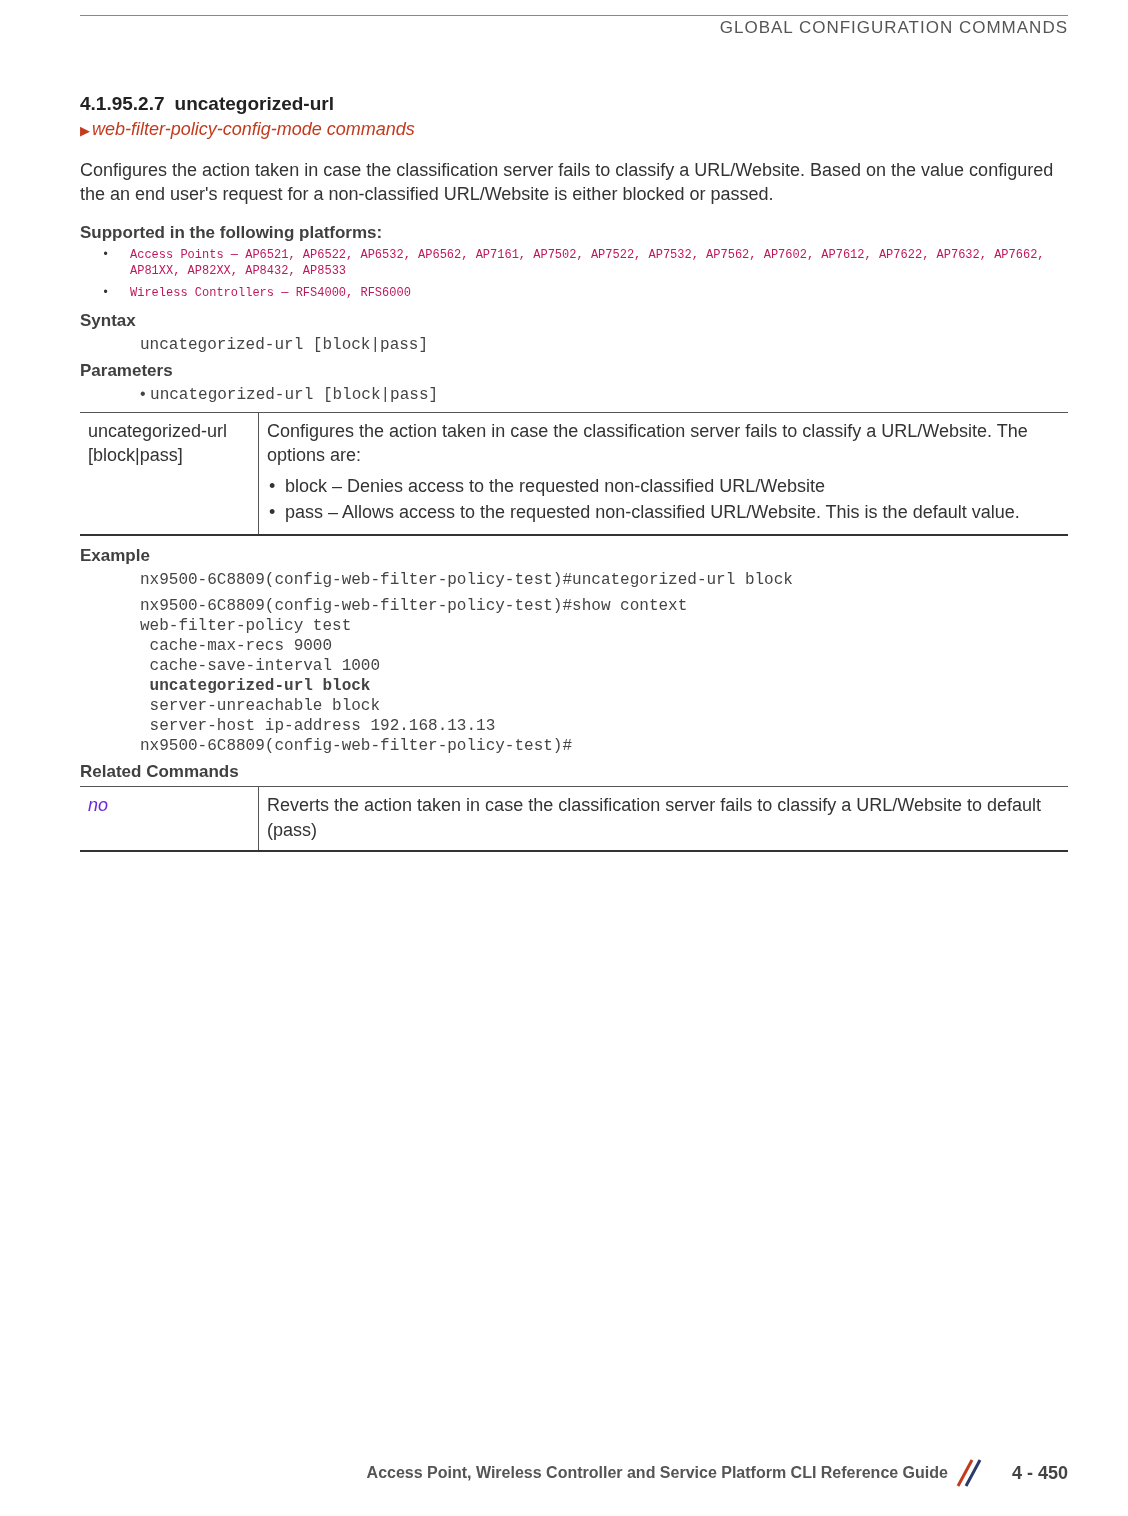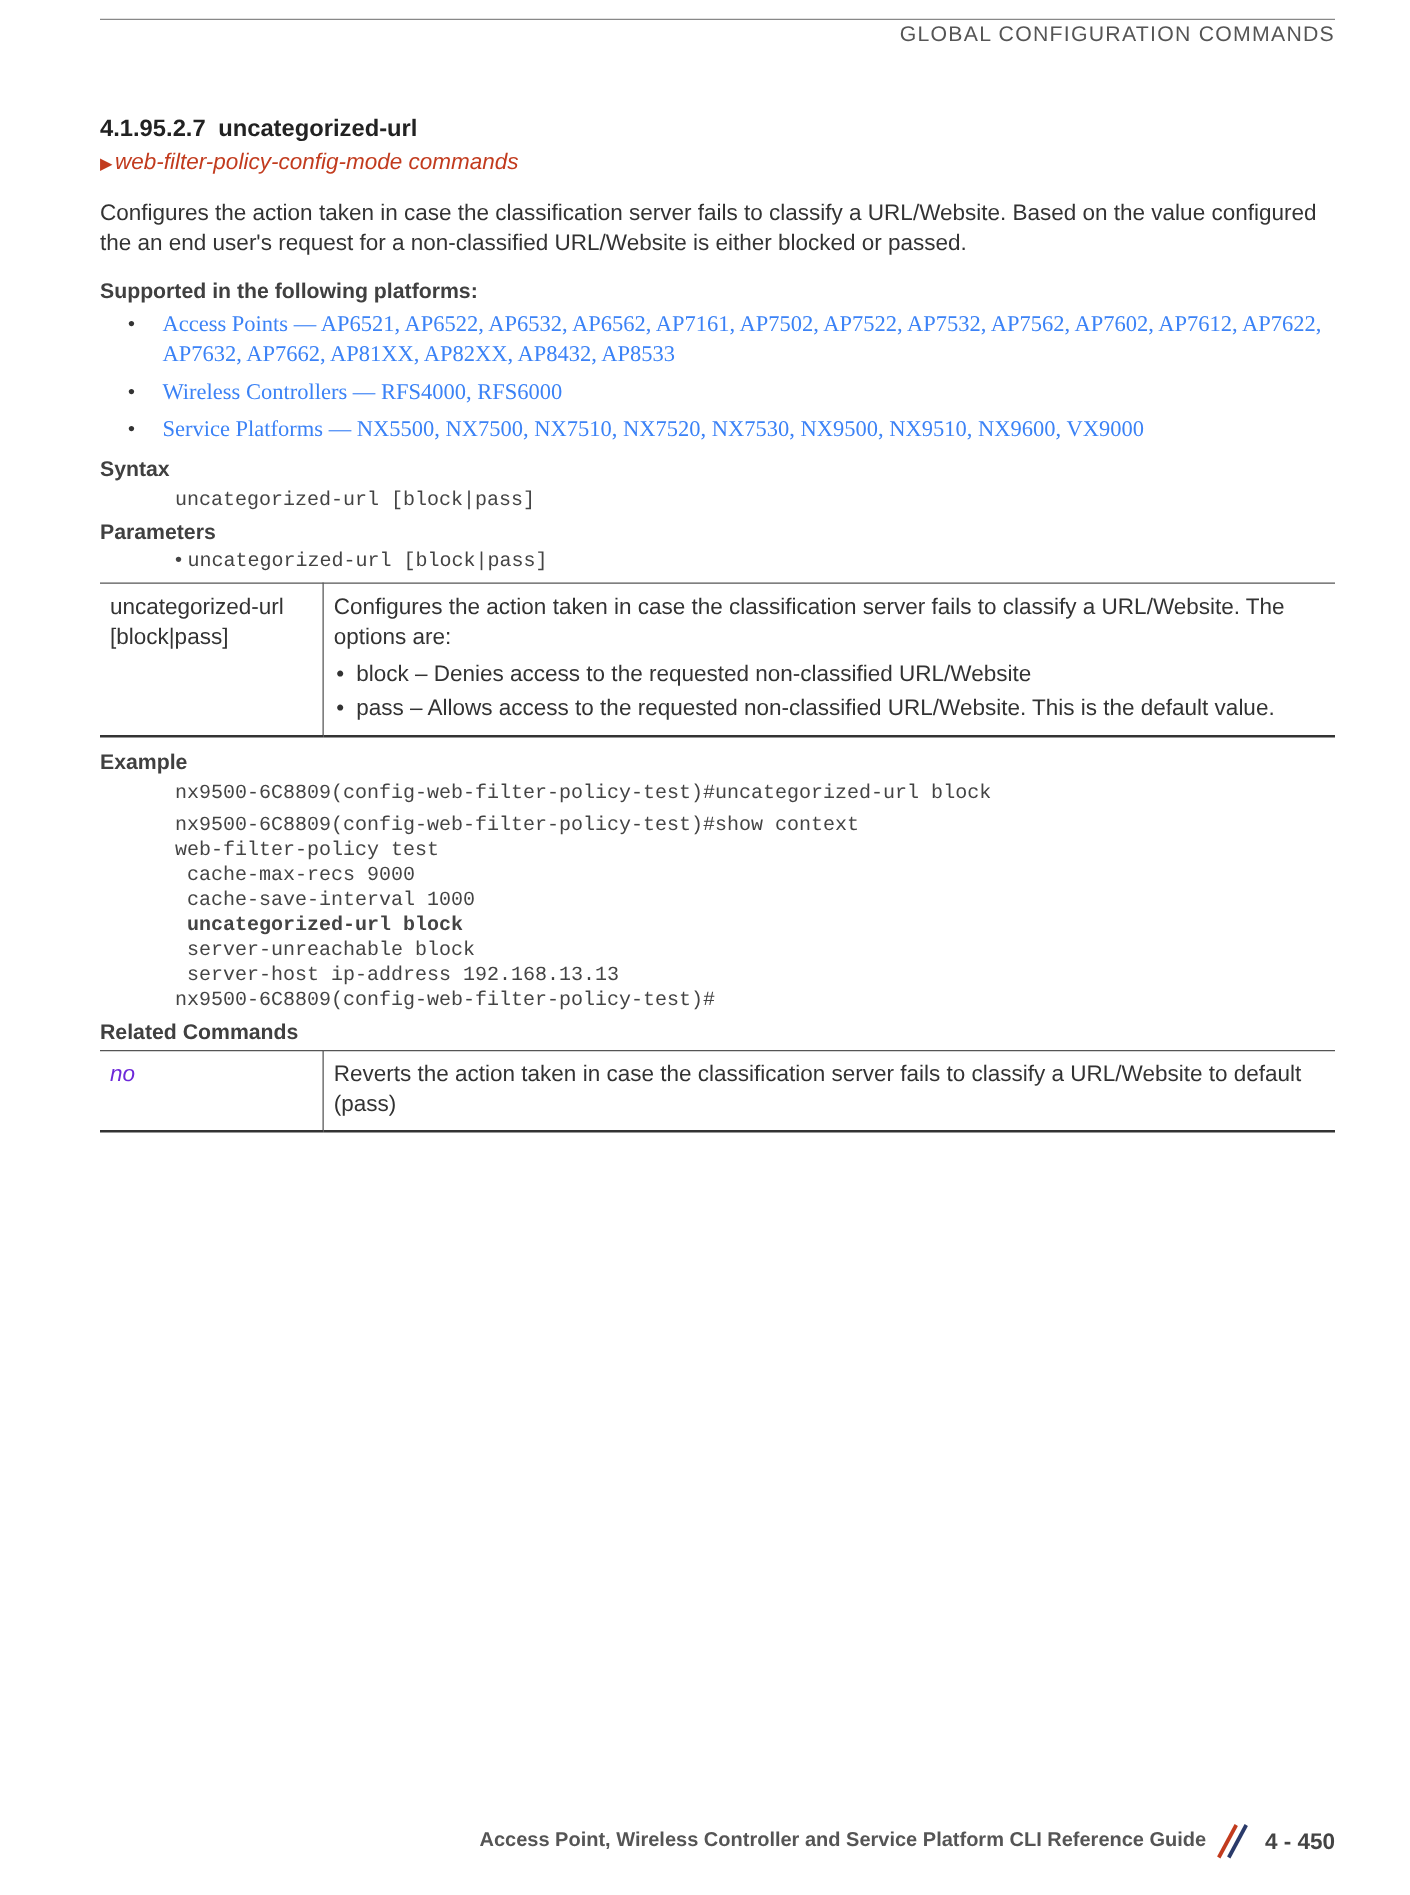--- a/index.html
+++ b/index.html
@@ -73,25 +73,25 @@
     font-family: "Arial Narrow", Arial, sans-serif;
     font-stretch: condensed;
   }
   ul.platforms {
     list-style: none;
     margin: 2px 0 10px 0;
     padding: 0 0 0 50px;
   }
   ul.platforms li {
     position: relative;
-    font-size: 18px;
+    font-size: 12px;
     line-height: 1.35;
     margin-bottom: 6px;
-    color: #3b82f6;
-    font-family: Liberation Serif, serif;
+    color: #be185d;
+    font-family: Liberation Mono, monospace;
     font-stretch: condensed;
   }
   ul.platforms li::before {
     content: "•";
     position: absolute;
     left: -28px;
     top: 0;
     color: #333;
   }
   .mono {
@@ -184,21 +184,21 @@
   }
   .footer-left {
     font-size: 16px;
     color: #555;
     font-family: "Arial Narrow", Arial, sans-serif;
     font-stretch: condensed;
   }
   .footer-right {
     display: flex;
     align-items: center;
-    gap: 13px;
+    gap: 30px;
   }
   .page-num {
     font-size: 18px;
     color: #444;
     font-family: "Arial Narrow", Arial, sans-serif;
     font-stretch: condensed;
   }
   .slash-icon svg { display: block; }
 </style>
 </head>
@@ -215,21 +215,20 @@
   <div class="breadcrumb">
     <span class="arrow">▶</span><span>web-filter-policy-config-mode commands</span>
   </div>
 
   <div class="intro">Configures the action taken in case the classification server fails to classify a URL/Website. Based on the value configured the an end user's request for a non-classified URL/Website is either blocked or passed.</div>
 
   <div class="subhead">Supported in the following platforms:</div>
   <ul class="platforms">
     <li>Access Points — AP6521, AP6522, AP6532, AP6562, AP7161, AP7502, AP7522, AP7532, AP7562, AP7602, AP7612, AP7622, AP7632, AP7662, AP81XX, AP82XX, AP8432, AP8533</li>
     <li>Wireless Controllers — RFS4000, RFS6000</li>
-    <li>Service Platforms — NX5500, NX7500, NX7510, NX7520, NX7530, NX9500, NX9510, NX9600, VX9000</li>
   </ul>
 
   <div class="subhead">Syntax</div>
   <div class="mono">uncategorized-url [block|pass]</div>
 
   <div class="subhead">Parameters</div>
   <div class="param-bullet">uncategorized-url [block|pass]</div>
 
   <table class="param-table">
     <tbody>

